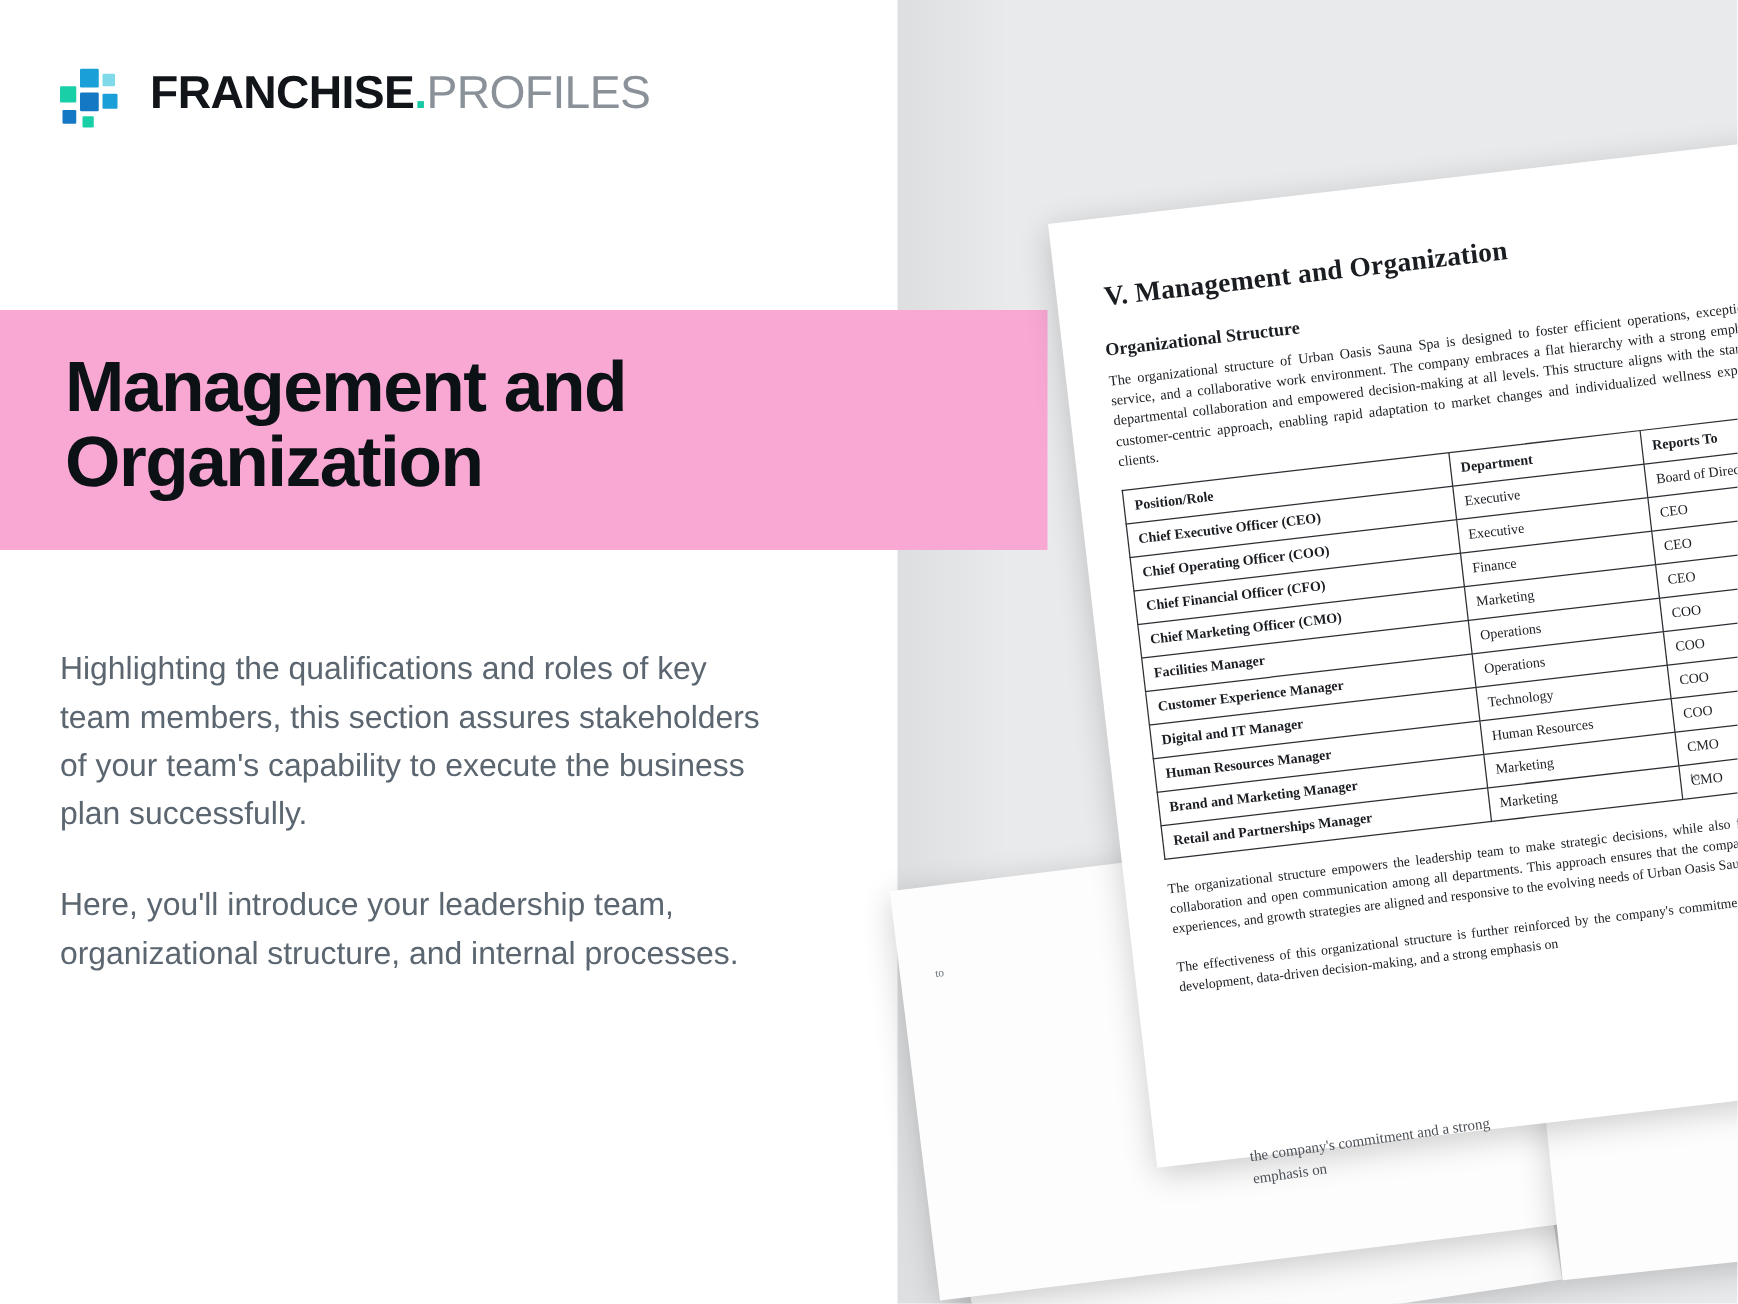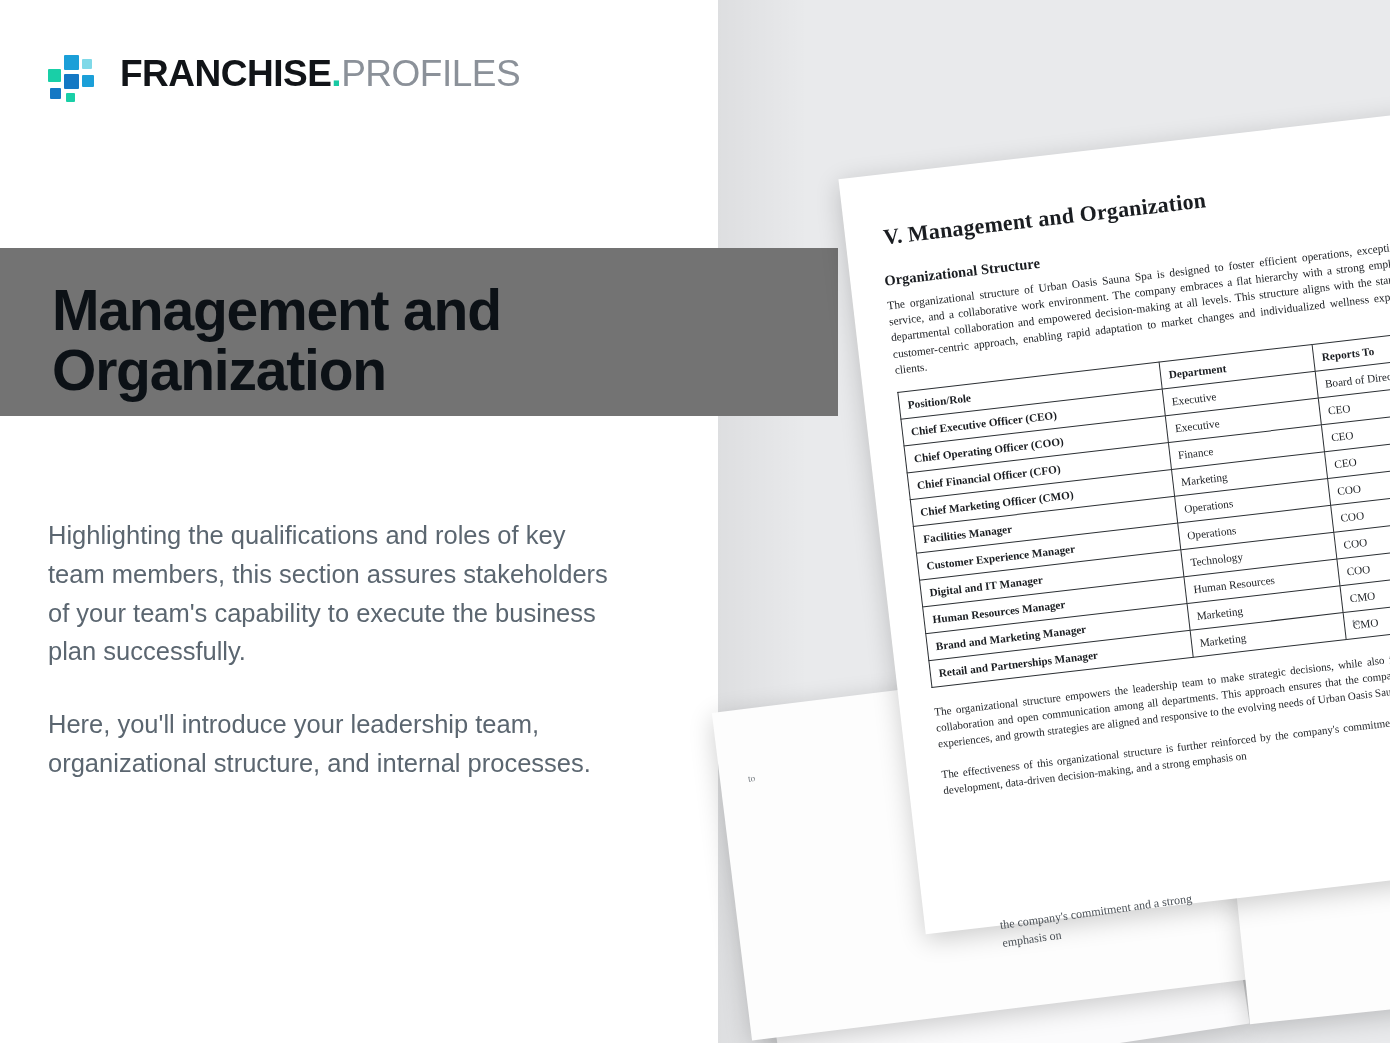--- a/index.html
+++ b/index.html
@@ -68,22 +68,22 @@
   .logo-text .b { font-weight: 700; color: #111418; }
   .logo-text .dot { font-weight: 700; color: #18c9a3; }
   .logo-text .l { font-weight: 400; color: #8b9199; }
 
   
   .title-band {
     position: absolute;
     left: 0;
     top: 248px;
     width: 838px;
-    height: 168px;
-    background: #737373;
+    height: 192px;
+    background: #f9a8d4;
   }
   .title-band h1 {
     margin: 0;
     position: absolute;
     left: 52px;
     top: 32px;
     font-size: 57px;
     line-height: 1.06;
     font-weight: 700;
     color: #0c1116;

